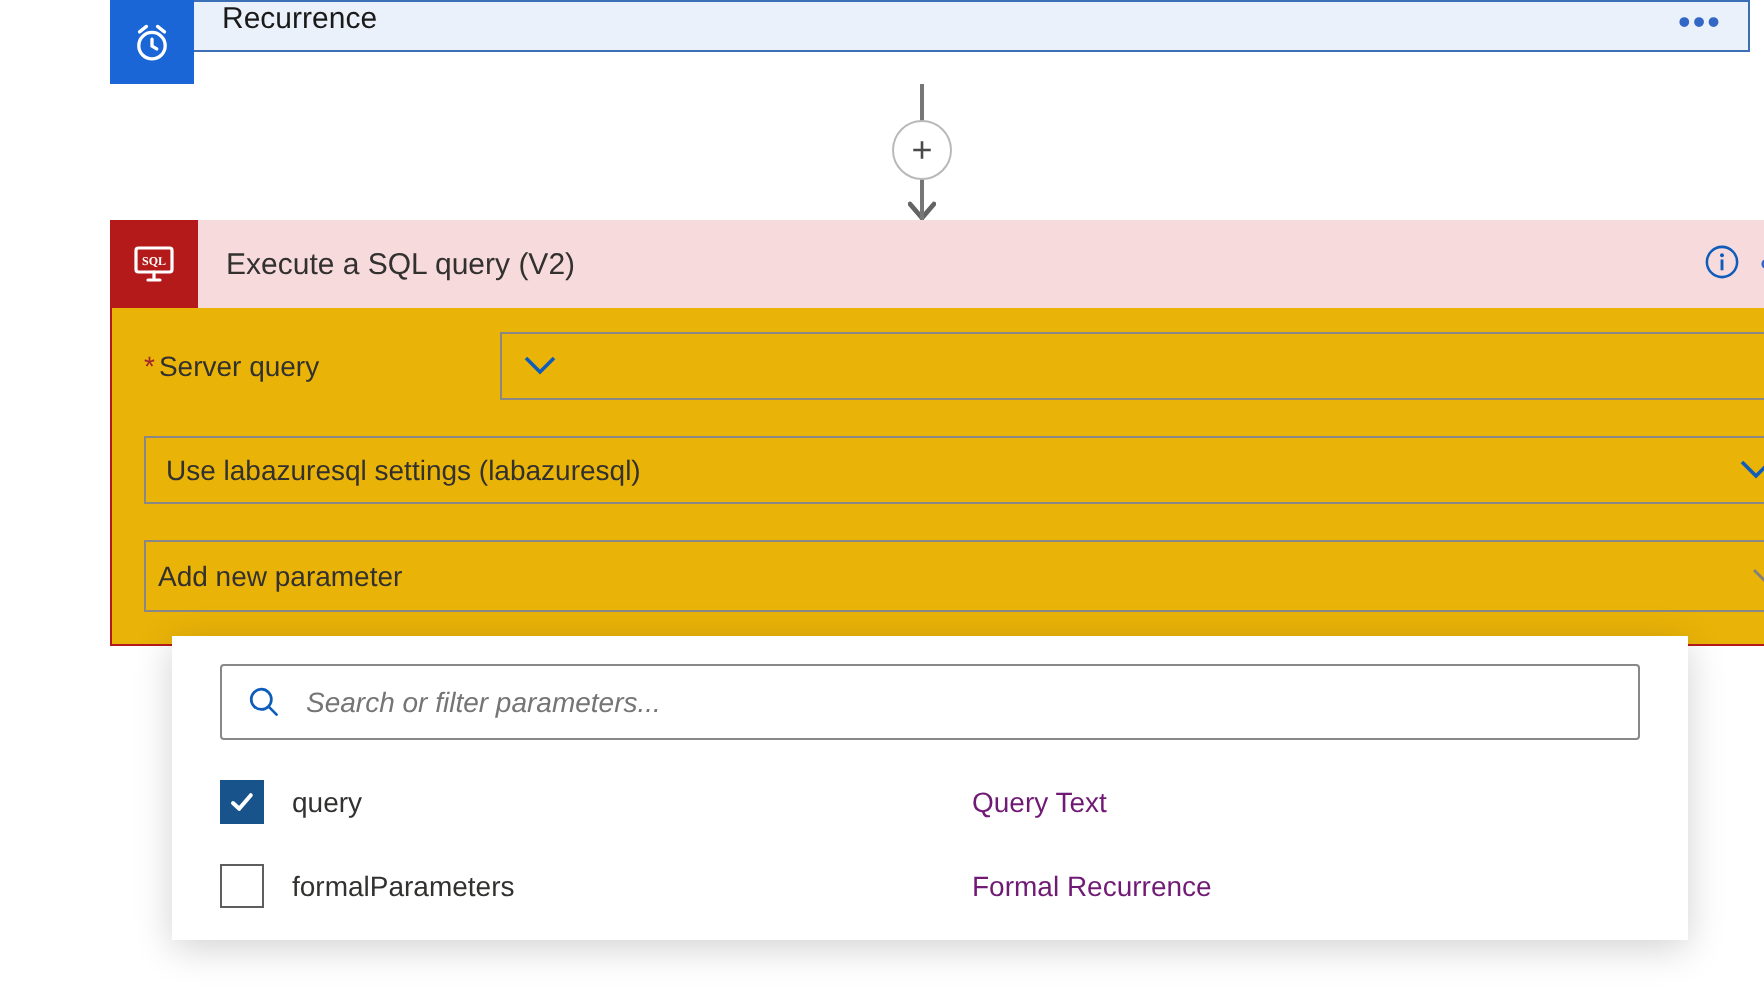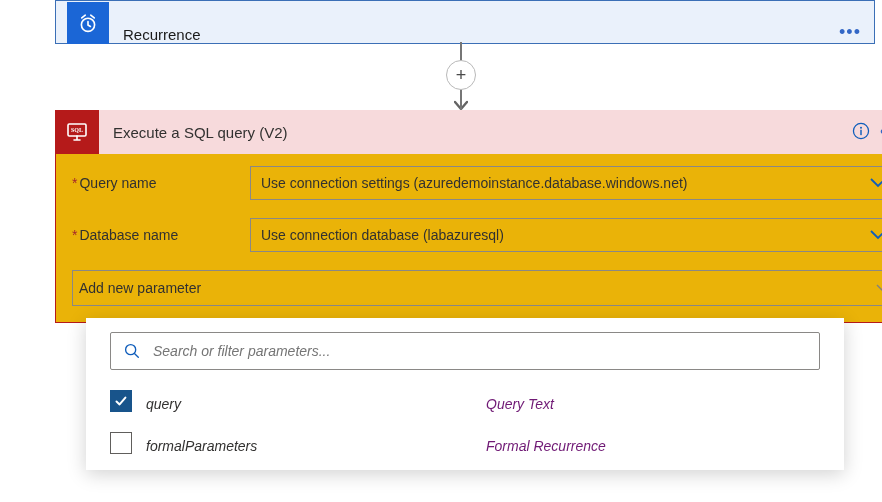--- a/index.html
+++ b/index.html
@@ -15,26 +15,25 @@
     position: relative;
     overflow: hidden;
   }
   .canvas { padding: 0; }
 
   .recurrence-card {
     position: absolute;
     left: 55px;
     top: 0px;
     width: 820px;
-    height: 44px;
+    height: 26px;
     border: 1px solid #3b6fb6;
     background: #eaf1fb;
     display: flex;
-    align-items: flex-end;
-    padding-left: 12px;
+    align-items: flex-start;
   }
   .recurrence-icon {
     width: 42px;
     height: 42px;
     background: #1b66d6;
     display: flex;
     align-items: center;
     justify-content: center;
     flex: 0 0 42px;
     margin: -1px 0 -1px -1px;
@@ -183,23 +182,22 @@
     border: none;
     outline: none;
     flex: 1;
     font-size: 14px;
     font-style: italic;
     color: #605e5c;
     background: transparent;
   }
   .param-row {
     display: flex;
-    align-items: flex-end;
+    align-items: center;
     margin-top: 20px;
-    font-style: italic;
   }
   .param-row:first-of-type { margin-top: 24px; }
   .checkbox {
     width: 22px;
     height: 22px;
     border: 1px solid #605e5c;
     margin-right: 14px;
     display: flex;
     align-items: center;
     justify-content: center;
@@ -259,32 +257,30 @@
           <circle cx="10" cy="10" r="8.4" fill="none" stroke="#0f5dbb" stroke-width="1.4"></circle>
           <circle cx="10" cy="6.3" r="1.1" fill="#0f5dbb"></circle>
           <rect x="9.2" y="8.6" width="1.6" height="6" fill="#0f5dbb"></rect>
         </svg>
       </div>
       <div class="dots">•••</div>
     </div>
 
     <div class="sql-body">
       <div class="field-row">
-        <div class="field-label"><span class="req">*</span><span>Query name</span></div>
+        <div class="field-label"><span class="req">*</span><span>Server query</span></div>
         <div class="field-select">
-          <span>Use connection settings (azuredemoinstance.database.windows.net)</span>
           <svg class="chevron-blue" width="18" height="12" viewBox="0 0 18 12">
               <path d="M2 2 L9 9 L16 2" fill="none" stroke="#0f5dbb" stroke-width="1.8"></path>
             </svg>
         </div>
       </div>
       <div class="field-row">
-        <div class="field-label"><span class="req">*</span><span>Database name</span></div>
         <div class="field-select">
-          <span>Use connection database (labazuresql)</span>
+          <span>Use labazuresql settings (labazuresql)</span>
           <svg class="chevron-blue" width="18" height="12" viewBox="0 0 18 12">
               <path d="M2 2 L9 9 L16 2" fill="none" stroke="#0f5dbb" stroke-width="1.8"></path>
             </svg>
         </div>
       </div>
       <div class="addparam">
         <span>Add new parameter</span>
         <svg width="16" height="10" viewBox="0 0 16 10">
             <path d="M2 2 L8 8 L14 2" fill="none" stroke="#808080" stroke-width="1.4"></path>
           </svg>

